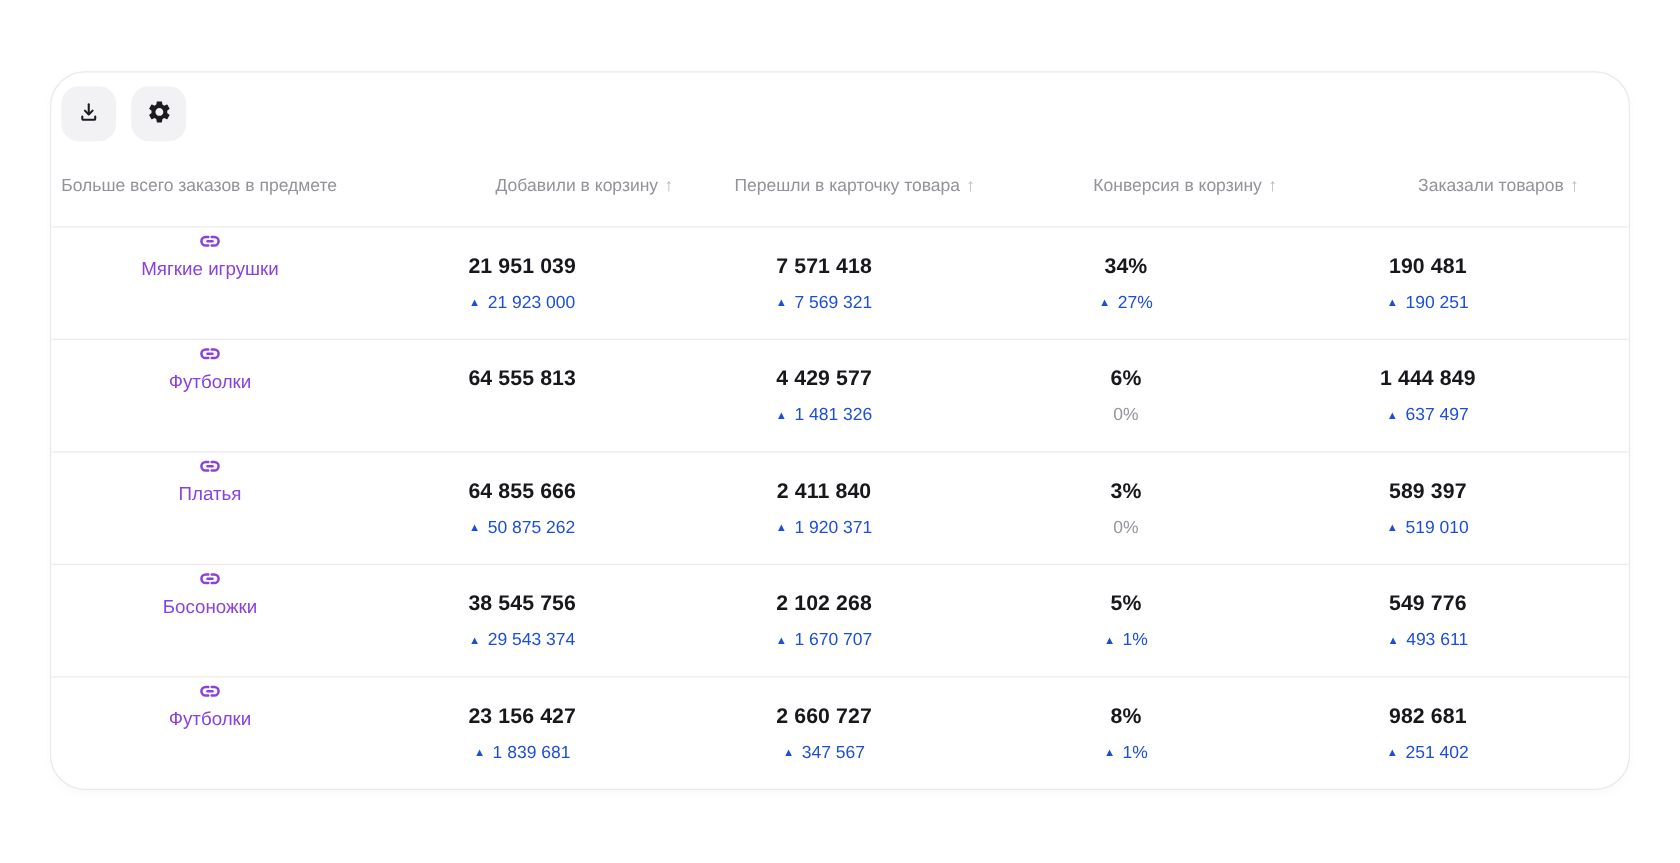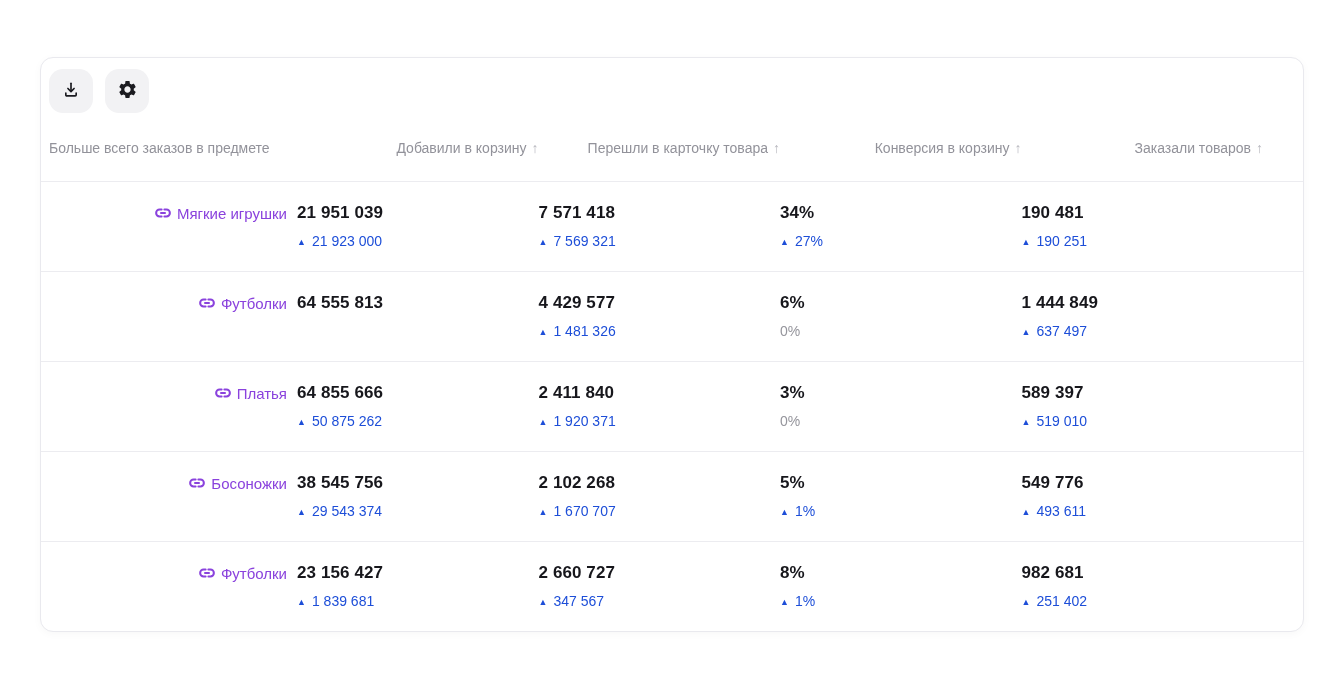--- a/index.html
+++ b/index.html
@@ -6,21 +6,21 @@
   body {
     width: 1344px; height: 690px;
     font-family: "Liberation Sans", sans-serif;
     color: #17171c;
     box-sizing: border-box;
   }
   .page { padding: 57px 40px 55px 40px; box-sizing: border-box; }
   .card {
     background: #ffffff;
     border: 1px solid #e9e9ee;
-    border-radius: 13px;
+    border-radius: 28px;
     box-shadow: 0 2px 8px rgba(20,20,30,0.03);
     overflow: hidden;
   }
   .toolbar { display: flex; gap: 12px; padding: 11px 8px 0 8px; }
   .icon-btn {
     width: 44px; height: 44px;
     border: none; border-radius: 14px;
     background: #f2f2f4; color: #1b1b20;
     display: flex; align-items: center; justify-content: center;
     cursor: pointer; padding: 0;
@@ -36,25 +36,25 @@
   .sort-arrow { color: #b6b6bd; margin-left: 5px; font-size: 14px; }
   .row {
     border-top: 1px solid #ececf0;
     height: 90px; box-sizing: border-box;
     padding-top: 20px;
   }
   .cell-subject {
     display: flex; justify-content: flex-end; align-items: center;
     gap: 3px; height: 22px; padding-right: 10px;
     color: #8a42dd; font-size: 15px; font-weight: 500;
-    cursor: pointer; white-space: nowrap;
+    cursor: pointer; white-space: nowrap; flex-direction: column;
   }
   .link-icon { display: flex; align-items: center; }
   .link-icon svg { display: block; }
-  .num { text-align: left; }
+  .num { text-align: center; }
   .val {
     font-size: 17px; font-weight: 700; color: #17171c;
     line-height: 22px; letter-spacing: 0.1px; white-space: nowrap;
   }
   .delta {
     margin-top: 8px; font-size: 14px; line-height: 18px;
     color: #1d4ed8; font-weight: 500; white-space: nowrap;
   }
   .delta.zero { color: #95959c; font-weight: 400; }
   .tri { font-size: 9px; margin-right: 6px; vertical-align: 1px; }

